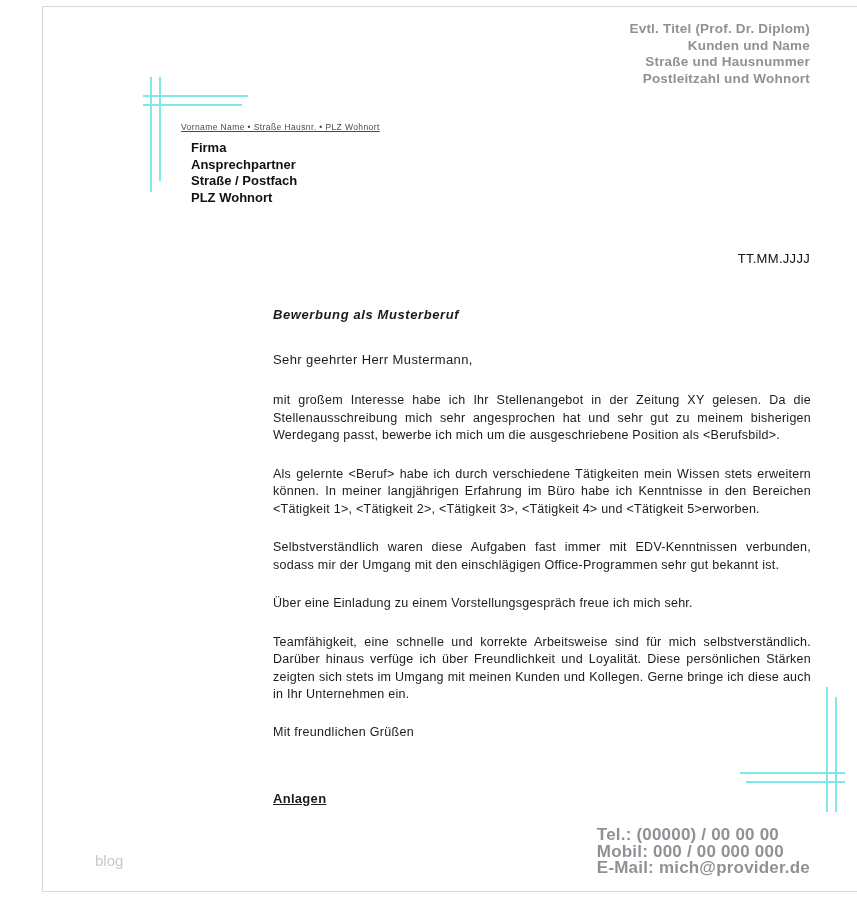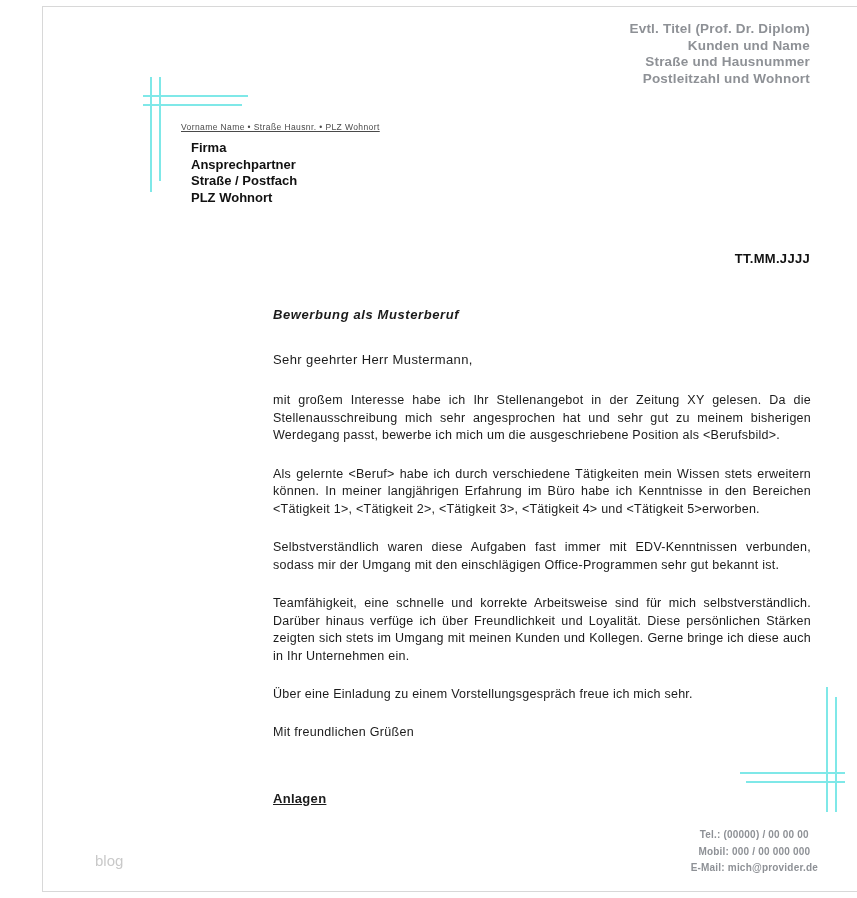--- a/index.html
+++ b/index.html
@@ -104,21 +104,21 @@
     color: #111111;
     font-weight: bold;
   }
   .recipient div { white-space: nowrap; }
 
   .date {
     position: absolute;
     right: 68px;
     top: 244px;
     font-size: 13px;
-    font-weight: bold;
+    font-weight: normal;
     color: #111111;
     letter-spacing: 0.3px;
   }
 
   
   .letter {
     position: absolute;
     left: 230px;
     top: 300px;
     width: 538px;
@@ -164,26 +164,26 @@
   .attachments-line .link {
     color: #4a3fb0;
     font-weight: bold;
     font-style: italic;
     text-decoration: underline;
   }
 
   
   .footer {
     position: absolute;
-    right: 60px;
+    right: 68px;
     top: 820px;
-    text-align: center;
+    text-align: left;
     color: #8e9196;
     font-weight: bold;
-    font-size: 10px;
+    font-size: 17px;
     line-height: 16.5px;
     letter-spacing: 0.2px;
   }
   .footer div { white-space: nowrap; }
 
   .watermark {
     position: absolute;
     left: 52px;
     top: 845px;
     font-size: 15px;
@@ -225,22 +225,22 @@
       <div class="subject">Bewerbung als Musterberuf</div>
       <div class="salutation">Sehr geehrter Herr Mustermann,</div>
 
       <div class="para">mit großem Interesse habe ich Ihr Stellenangebot in der Zeitung XY gelesen. Da die Stellenausschreibung mich sehr angesprochen hat und sehr gut zu meinem bisherigen Werdegang passt, bewerbe ich mich um die ausgeschriebene Position als &lt;Berufsbild&gt;.</div>
 
       <div class="para">
         <span>Als </span><b>gelernte &lt;Beruf&gt;</b><span> habe ich durch verschiedene Tätigkeiten mein Wissen stets erweitern können. In meiner langjährigen Erfahrung im Büro habe ich Kenntnisse in den Bereichen </span><b>&lt;Tätigkeit 1&gt;, &lt;Tätigkeit 2&gt;, &lt;Tätigkeit 3&gt;, &lt;Tätigkeit 4&gt;</b><span> und </span><b>&lt;Tätigkeit 5&gt;</b><span>erworben.</span>
       </div>
 
       <div class="para">Selbstverständlich waren diese Aufgaben fast immer mit EDV-Kenntnissen verbunden, sodass mir der Umgang mit den einschlägigen Office-Programmen sehr gut bekannt ist.</div>
+      <div class="para">Über eine Einladung zu einem Vorstellungsgespräch freue ich mich sehr.</div>
       <div class="para">Teamfähigkeit, eine schnelle und korrekte Arbeitsweise sind für mich selbstverständlich. Darüber hinaus verfüge ich über Freundlichkeit und Loyalität. Diese persönlichen Stärken zeigten sich stets im Umgang mit meinen Kunden und Kollegen. Gerne bringe ich diese auch in Ihr Unternehmen ein.</div>
-      <div class="para">Über eine Einladung zu einem Vorstellungsgespräch freue ich mich sehr.</div>
 
       <div class="closing">Mit freundlichen Grüßen</div>
 
       <div class="attachments-title">Anlagen</div>
     </div>
 
     <div class="cross-br">
       <div class="h1"></div>
       <div class="h2"></div>
       <div class="v1"></div>

